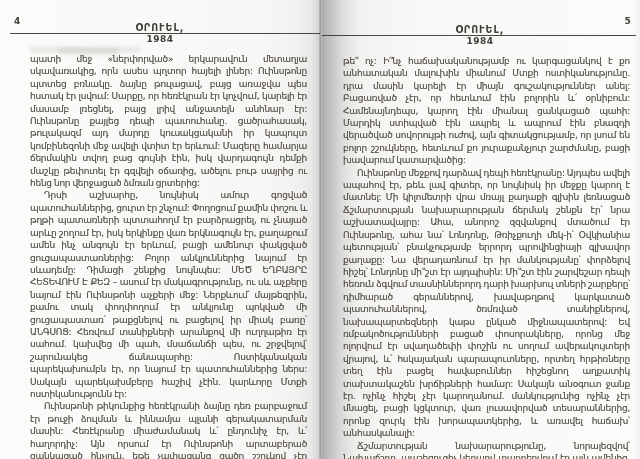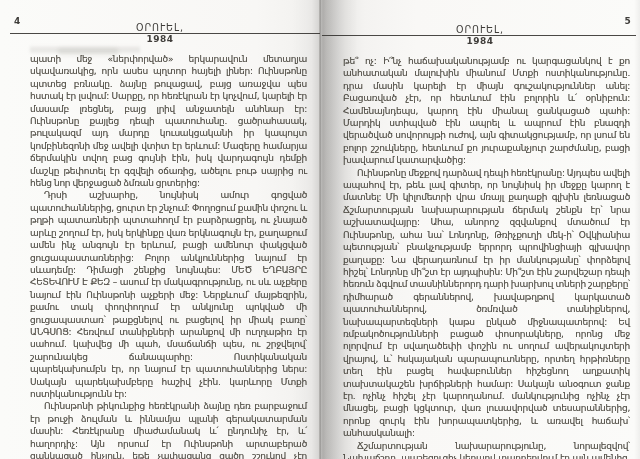--- a/index.html
+++ b/index.html
@@ -44,21 +44,21 @@
   .page-header{position:relative;height:34px;}
   .page-right .page-header{height:36px;}
   .page-num{
     position:absolute;top:16px;font-size:9px;font-weight:bold;color:#3f3d3a;
     letter-spacing:.3px;
   }
   .num-left{left:14px;}
   .num-right{right:9px;}
   .running-title{
     position:absolute;bottom:1px;left:0;right:0;text-align:center;
-    font-size:9.5px;font-weight:normal;letter-spacing:1px;color:#3f3d3a;
+    font-size:9.5px;font-weight:bold;letter-spacing:1px;color:#3f3d3a;
     transform:scaleY(1.05);
   }
   .header-rule{
     position:absolute;bottom:0;left:8px;right:2px;height:0;
     border-bottom:1.6px solid #4a4845;
   }
   .page-left .header-rule{left:10px;right:0;}
   .page-right .header-rule{left:2px;right:4px;}
   .running-year{
     text-align:center;font-size:9px;font-weight:bold;color:#3f3d3a;

